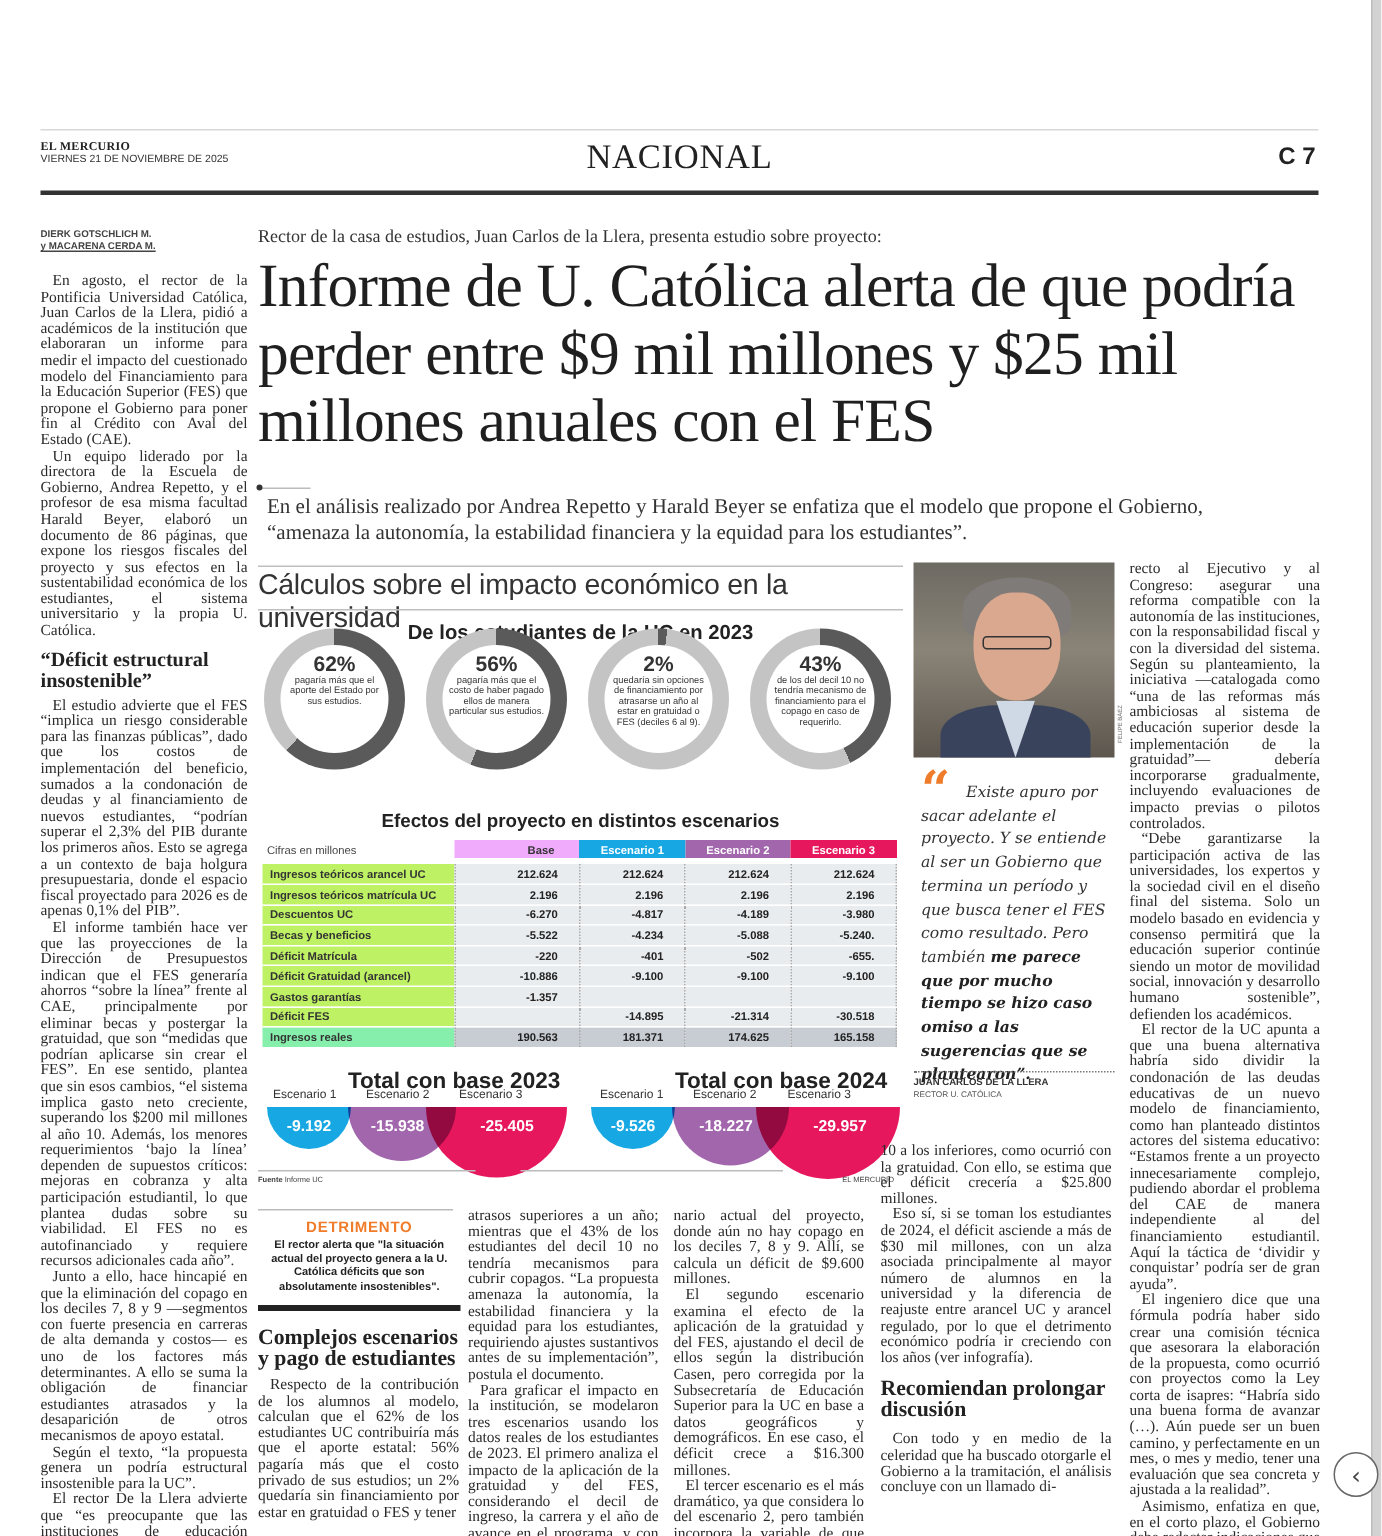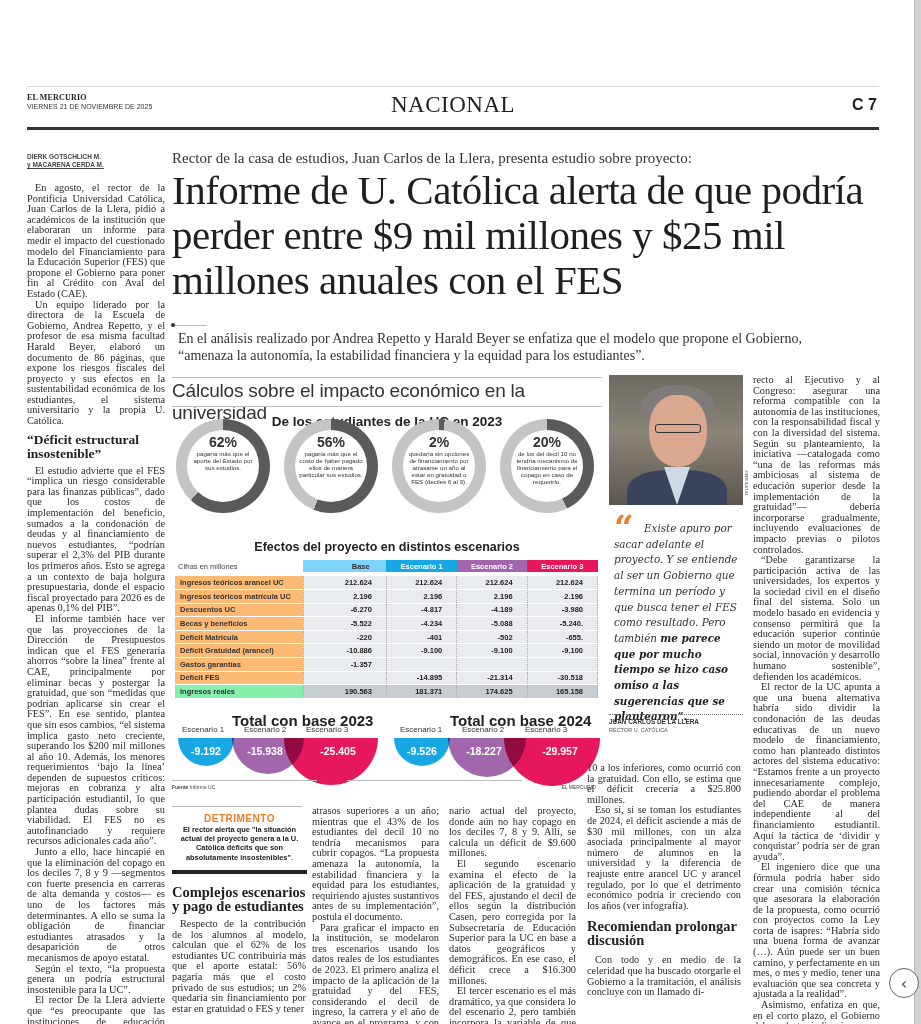--- a/index.html
+++ b/index.html
@@ -14,42 +14,42 @@
   .mast-date { position: absolute; left: 0; top: 11px; font-family: "Liberation Sans", sans-serif; font-size: 7px; color: #333; }
   .mast-section { position: absolute; left: 0; right: 0; top: 0; text-align: center; font-size: 23px; color: #222; letter-spacing: .5px; }
   .mast-page { position: absolute; right: 2px; top: 4px; font-family: "Liberation Sans", sans-serif; font-weight: bold; font-size: 16px; }
   .mast-rule { position: absolute; left: 27px; top: 127px; width: 852px; height: 3px; background: #333; }
 
   .col { position: absolute; font-size: 10.3px; line-height: 10.6px; text-align: justify; color: #2a2a2a; hyphens: auto; }
   .col p { text-indent: 8px; }
   .byline { font-family: "Liberation Sans", sans-serif; font-size: 6.5px; font-weight: bold; color: #444; line-height: 8px; }
   .subhead { font-family: "Liberation Serif", serif; font-weight: bold; font-size: 14.5px; line-height: 14px; color: #222; text-align: left; }
 
-  .kicker { position: absolute; left: 172px; top: 150px; font-size: 15px; color: #333; }
+  .kicker { position: absolute; left: 172px; top: 150px; font-size: 12px; color: #333; }
   .headline { position: absolute; left: 172px; top: 168px; width: 720px; font-size: 41px; line-height: 45px; color: #1f1f1f; letter-spacing: -0.5px; }
   .hl-dot { position: absolute; left: 172px; top: 325px; width: 35px; height: 1px; background: #bbb; }
   .hl-dot::before { content: ""; position: absolute; left: -1px; top: -2px; width: 4px; height: 4px; border-radius: 50%; background: #333; }
   .bajada { position: absolute; left: 178px; top: 330px; width: 640px; font-size: 14px; line-height: 17px; color: #333; }
 
   
   .info { position: absolute; left: 172px; top: 377px; width: 430px; height: 420px; }
   .info-rule { position: absolute; left: 0; width: 430px; height: 1px; background: #bfbfbf; }
   .info-title { position: absolute; left: 0; top: 3px; width: 430px; font-family: "Liberation Sans", sans-serif; font-size: 19px; color: #333; letter-spacing: -.2px; }
   .info-sub { position: absolute; top: 37px; left: 0; width: 430px; text-align: center; font-family: "Liberation Sans", sans-serif; font-weight: bold; font-size: 13.5px; color: #222; }
   .donut { position: absolute; top: 42px; width: 94px; height: 94px; border-radius: 50%; }
   .donut-inner { position: absolute; left: 11px; top: 11px; width: 72px; height: 72px; border-radius: 50%; background: #fff; text-align: center; padding-top: 5px; }
   .donut-pct { font-family: "Liberation Sans", sans-serif; font-weight: bold; font-size: 14px; line-height: 15px; color: #333; }
   .donut-txt { font-family: "Liberation Sans", sans-serif; font-size: 6.2px; line-height: 7.1px; color: #333; padding: 0 3px; }
 
   .tbl-title { position: absolute; top: 163px; left: 0; width: 430px; text-align: center; font-family: "Liberation Sans", sans-serif; font-weight: bold; font-size: 12.5px; color: #222; }
   table.fx { position: absolute; left: 3px; top: 183px; width: 423px; border-collapse: collapse; font-family: "Liberation Sans", sans-serif; font-size: 7.6px; }
   table.fx th { height: 12px; color: #fff; font-weight: bold; font-size: 7.5px; text-align: center; }
   table.fx th.lbl { background: #fff; color: #444; text-align: left; font-weight: normal; font-size: 7.5px; padding-left: 3px; }
   table.fx td { height: 13.6px; border-bottom: 1px solid #fff; border-right: 1px dotted #aaa; text-align: right; padding-right: 14px; background: #e9ecef; color: #222; font-weight: bold; font-size: 7.5px; }
-  table.fx td.rl { background: #fdba74; text-align: left; padding-left: 5px; padding-right: 0; color: #333; }
+  table.fx td.rl { background: #bef264; text-align: left; padding-left: 5px; padding-right: 0; color: #333; }
   table.fx tr.spacer td { height: 4px; background: #fff; border: none; }
   table.fx tr.total td { background: #c8cdd3; }
   table.fx tr.total td.rl { background: #86efac; }
 
   .tot-title { position: absolute; top: 335px; font-family: "Liberation Sans", sans-serif; font-weight: bold; font-size: 15px; color: #222; }
   .tot-lab { position: absolute; top: 348px; font-family: "Liberation Sans", sans-serif; font-size: 8px; color: #333; }
   .semi { position: absolute; top: 361px; border-bottom-left-radius: 999px; border-bottom-right-radius: 999px; mix-blend-mode: multiply; }
   .semi-val { position: absolute; top: 368px; font-family: "Liberation Sans", sans-serif; font-weight: bold; font-size: 10.5px; color: #fff; text-align: center; }
   .src { position: absolute; top: 407px; left: 0; font-family: "Liberation Sans", sans-serif; font-size: 5px; color: #444; }
   .src b { font-weight: bold; }
@@ -137,31 +137,31 @@
     </div>
   </div>
   <div class="donut" style="left:220px; background: conic-gradient(#5a5a5a 0 2%, #c4c4c4 2% 100%);">
     <div class="donut-inner">
       <div class="donut-pct">2%</div>
       <div class="donut-txt">quedaría sin opciones de financiamiento por atrasarse un año al estar en gratuidad o FES (deciles 6 al 9).</div>
     </div>
   </div>
   <div class="donut" style="left:328px; background: conic-gradient(#5a5a5a 0 43%, #c4c4c4 43% 100%);">
     <div class="donut-inner">
-      <div class="donut-pct">20%</div>
+      <div class="donut-pct">43%</div>
       <div class="donut-txt">de los del decil 10 no tendría mecanismo de financiamiento para el copago en caso de requerirlo.</div>
     </div>
   </div>
 
   <div class="tbl-title">Efectos del proyecto en distintos escenarios</div>
   <table class="fx">
     <tbody>
         <tr>
       <th class="lbl" style="width:128px;">Cifras en millones</th>
-      <th style="background:#7dd3fc; color:#333;padding-left:32px;">Base</th>
+      <th style="background:#f0abfc; color:#333;padding-left:32px;">Base</th>
       <th style="background:#17a8e3;">Escenario 1</th>
       <th style="background:#a266ad;">Escenario 2</th>
       <th style="background:#e6175c;">Escenario 3</th>
     </tr>
     <tr class="spacer">
           <td colspan="5"></td>
         </tr>
     <tr>
       <td class="rl">Ingresos teóricos arancel UC</td>
       <td>212.624</td>

